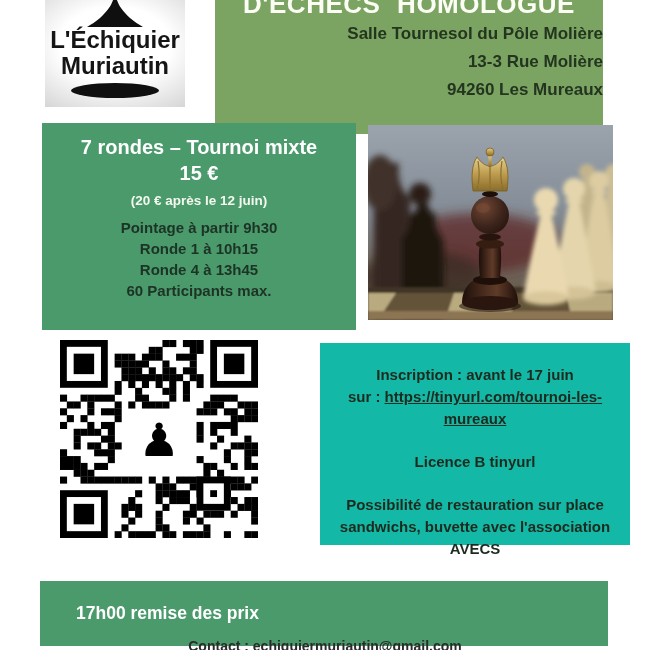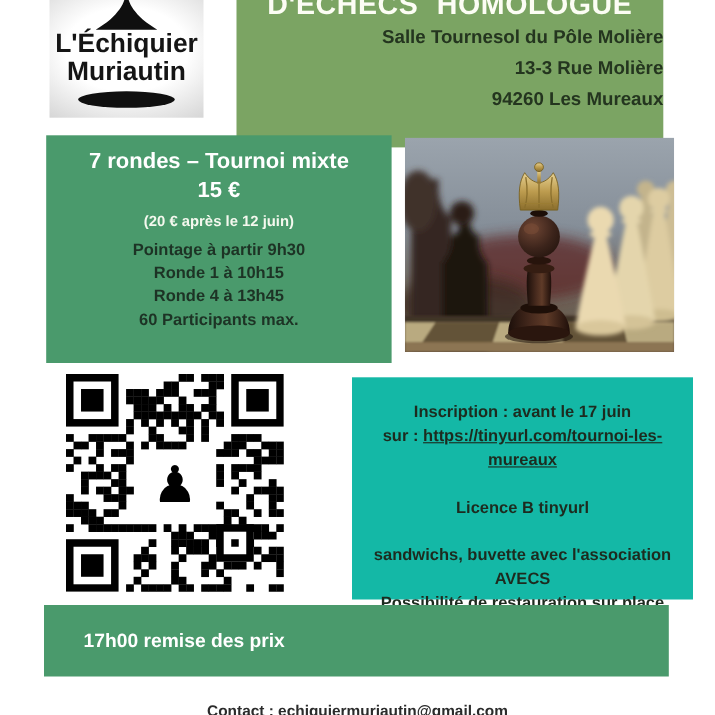--- a/index.html
+++ b/index.html
@@ -39,21 +39,21 @@
   .qr { position:absolute; left:60px; top:340px; width:198px; height:198px; background:#ffffff; }
 
   
   .inscription { position:absolute; left:296px; top:343px; width:310px; height:202px;
                  background:#14b8a6; text-align:center; color:#1d2b1f; font-size:15px;
                  font-weight:bold; padding-top:21px; line-height:22px;margin-left:24px; }
   .reg-link { text-decoration:underline; color:#1d2b1f; }
   .reg-gap { height:21px; }
 
   
-  .prize { position:absolute; left:40px; top:550px; width:568px; height:65px; background:#4a9a6c; }
+  .prize { position:absolute; left:40px; top:581px; width:568px; height:65px; background:#4a9a6c; }
   .prize-text { color:#ffffff; font-size:17.5px; font-weight:bold; line-height:65px; padding-left:36px; }
 
   
   .contact { position:absolute; left:0; top:638px; width:650px; text-align:center;
              font-size:14px; font-weight:bold; color:#2b2b2b; }
 </style>
 </head>
 <body>
 
 <div class="page">
@@ -474,22 +474,22 @@
 
   <div class="inscription">
     <div>Inscription : avant le 17 juin</div>
     <div>
       <span>sur :</span>
       <span class="reg-link">https://tinyurl.com/tournoi-les-mureaux</span>
     </div>
     <div class="reg-gap"></div>
     <div>Licence B tinyurl</div>
     <div class="reg-gap"></div>
+    <div>Possibilité de restauration sur place</div>
     <div>sandwichs, buvette avec l'association AVECS</div>
-    <div>Possibilité de restauration sur place</div>
   </div>
 
   <div class="prize">
     <div class="prize-text">17h00 remise des prix</div>
   </div>
 
   <div class="contact">
     <span>Contact :</span>
     <span>echiquiermuriautin@gmail.com</span>
   </div>

